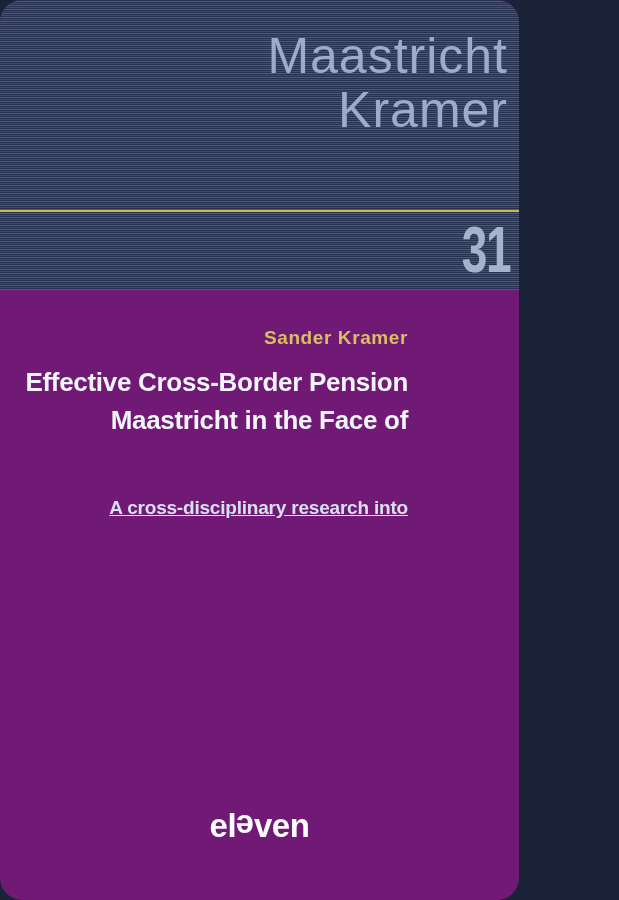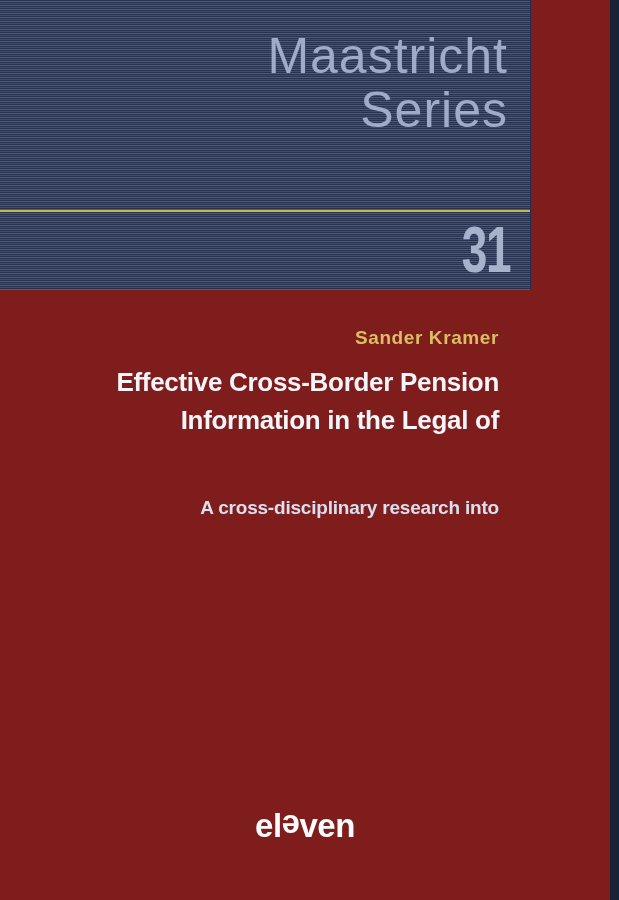--- a/index.html
+++ b/index.html
@@ -2,25 +2,26 @@
 <html><head>
 <meta charset="utf-8">
 <style>
   html, body {
     margin: 0;
     padding: 0;
     background: #1a2238;
   }
   .cover {
     position: relative;
-    width: 610px;
+    width: 519px;
     height: 900px;
-    background: #7f1d1d;
+    background: #701a75;
     overflow: hidden;
     font-family: "Liberation Sans", sans-serif;
+    border-radius: 22px;
   }
 
   
   .stripes-panel {
     position: absolute;
     left: 0;
     top: 0;
     width: 530px;
     height: 290px;
     background: repeating-linear-gradient(
@@ -97,20 +98,21 @@
     position: absolute;
     top: 494px;
     right: 111px;
     text-align: right;
     font-size: 19px;
     line-height: 27px;
     font-weight: 600;
     letter-spacing: -0.2px;
     color: #d8e0f0;
     white-space: nowrap;
+    text-decoration: underline;
   }
 
   .publisher-logo {
     position: absolute;
     top: 806px;
     left: 50%;
     transform: translateX(-50%);
     font-size: 33px;
     line-height: 40px;
     font-weight: 700;
@@ -124,31 +126,31 @@
   }
 </style>
 </head>
 <body>
 
 <div class="cover">
 
   <div class="stripes-panel">
     <div class="series-title">
       <div>Maastricht</div>
-      <div>Series</div>
+      <div>Kramer</div>
     </div>
     <div class="series-rule"></div>
     <div class="series-number">31</div>
   </div>
 
   <div class="author-name">Sander Kramer</div>
 
   <div class="book-title">
     <div>Effective Cross-Border Pension</div>
-    <div>Information in the Legal of</div>
+    <div>Maastricht in the Face of</div>
   </div>
 
   <div class="book-subtitle">
     <div>A cross-disciplinary research into</div>
   </div>
 
   <div class="publisher-logo"><span>el</span><span class="flipped-e">e</span><span>ven</span></div>
 
 </div>
 

